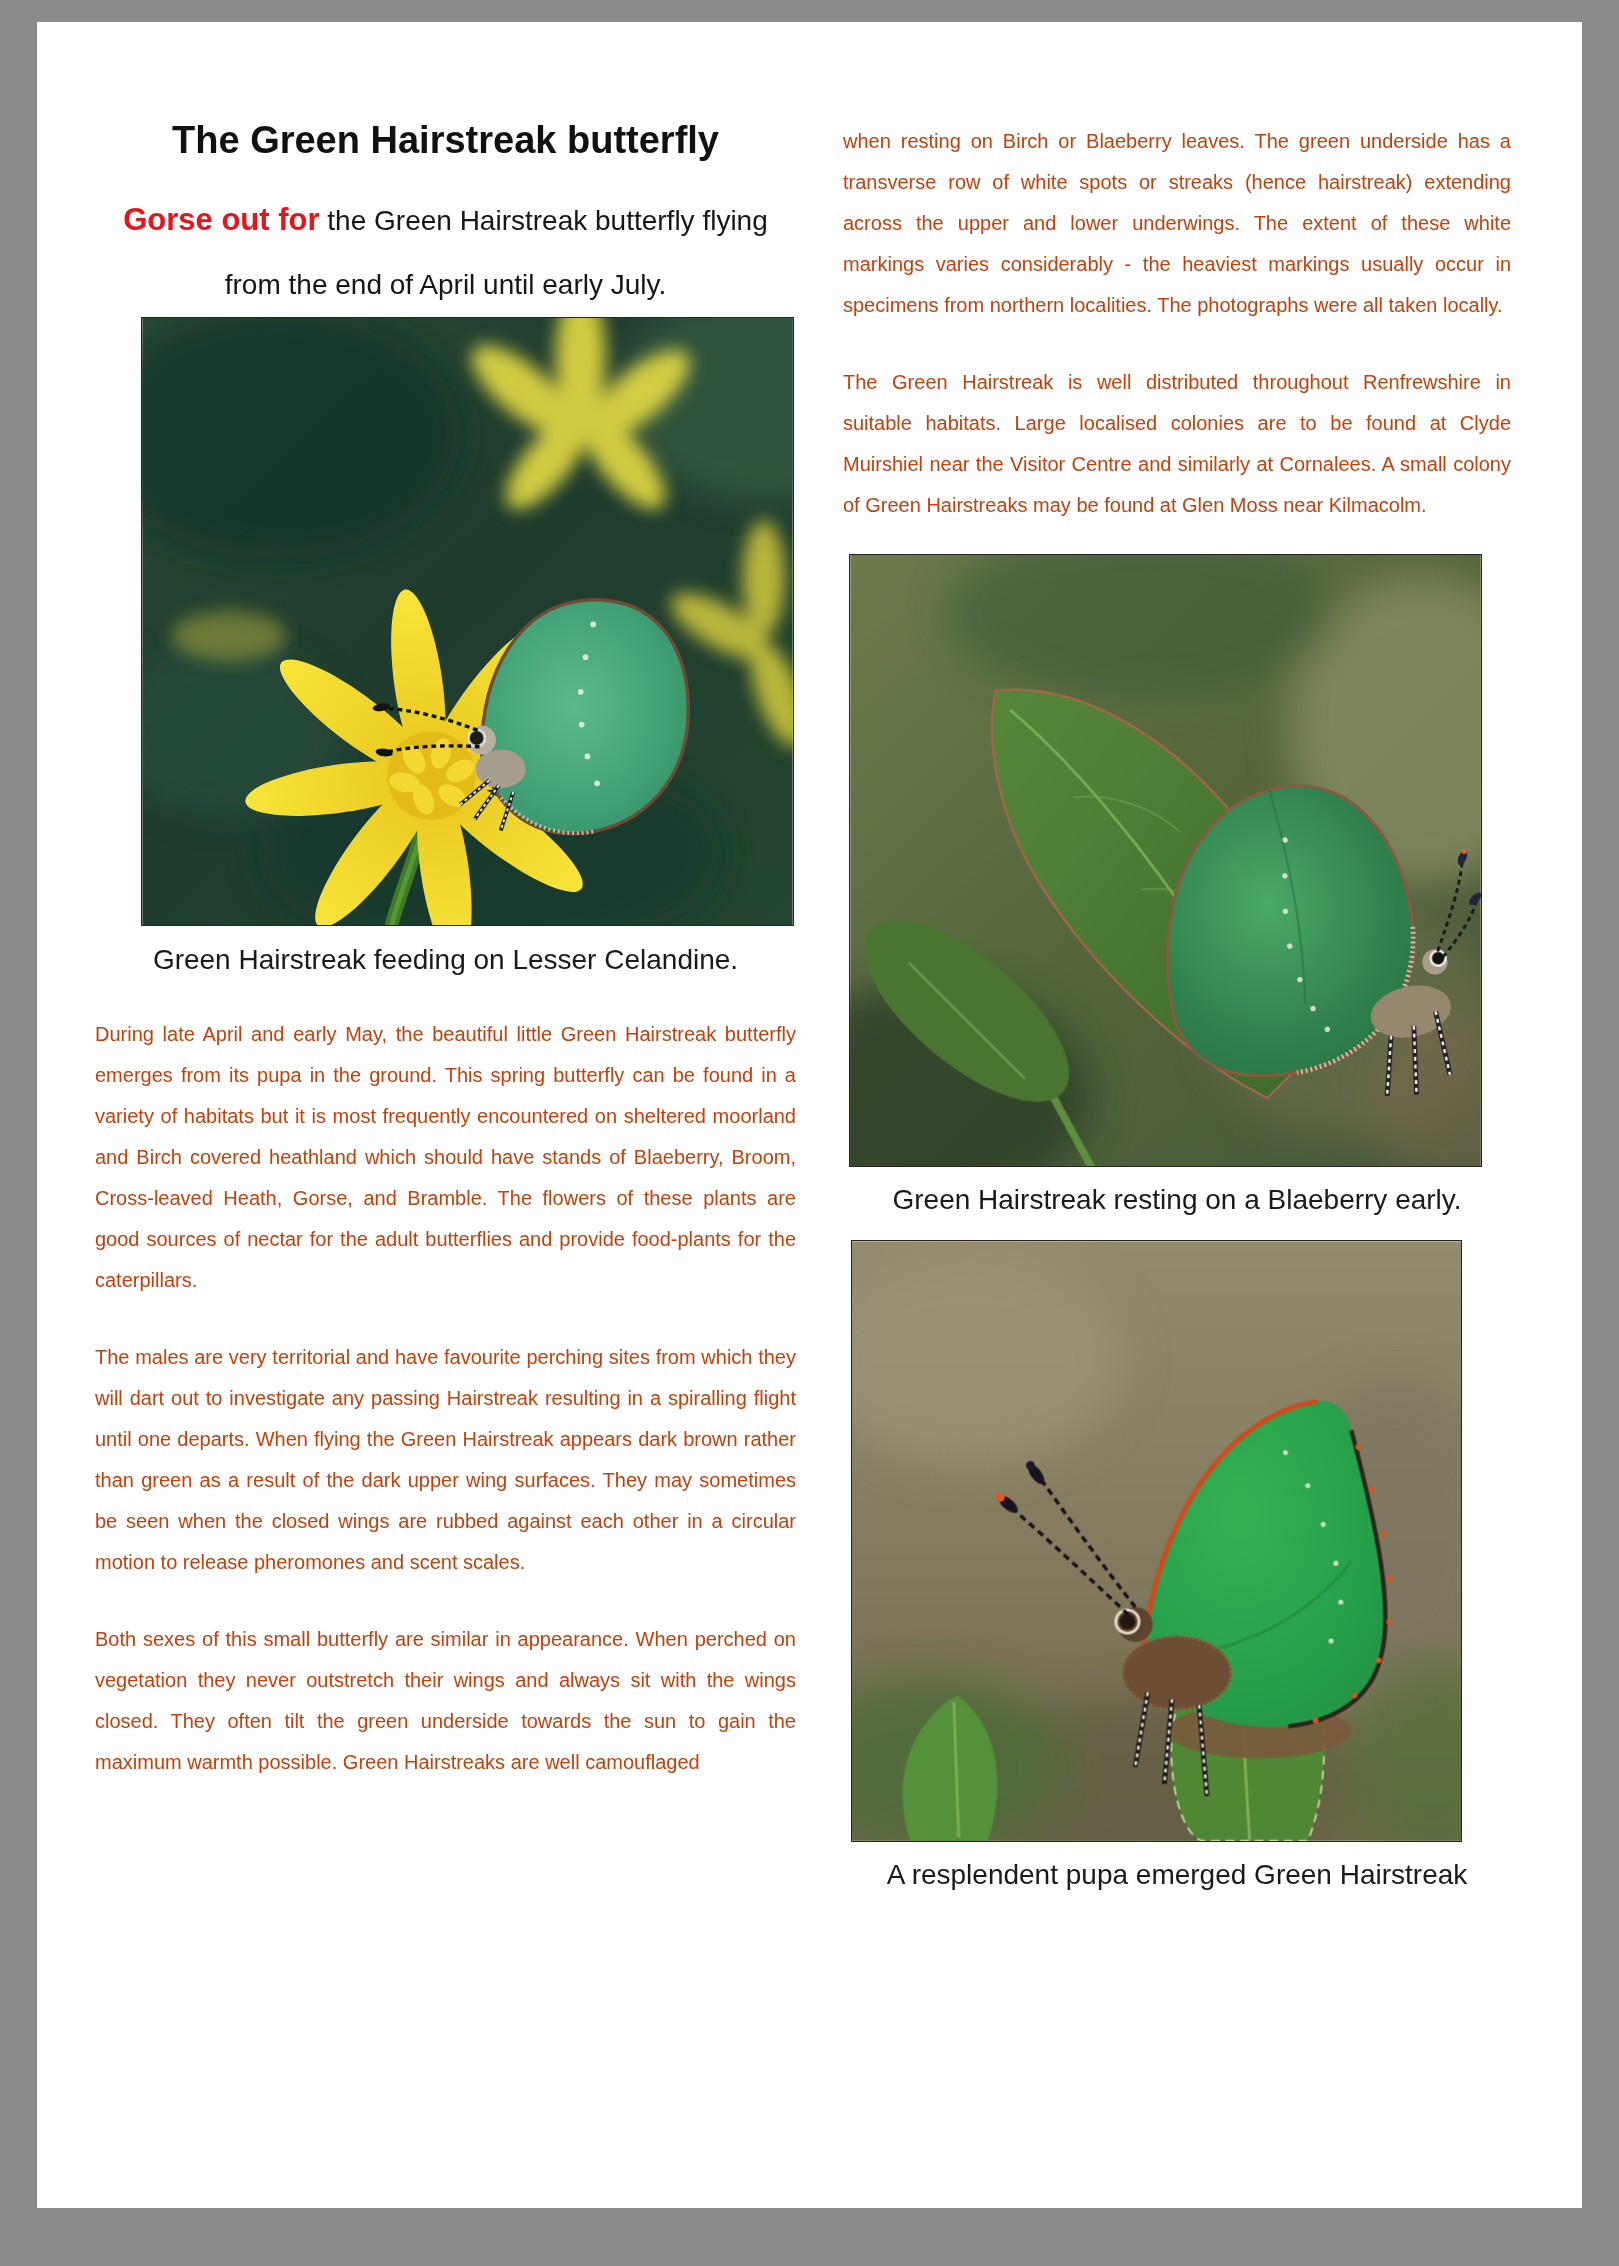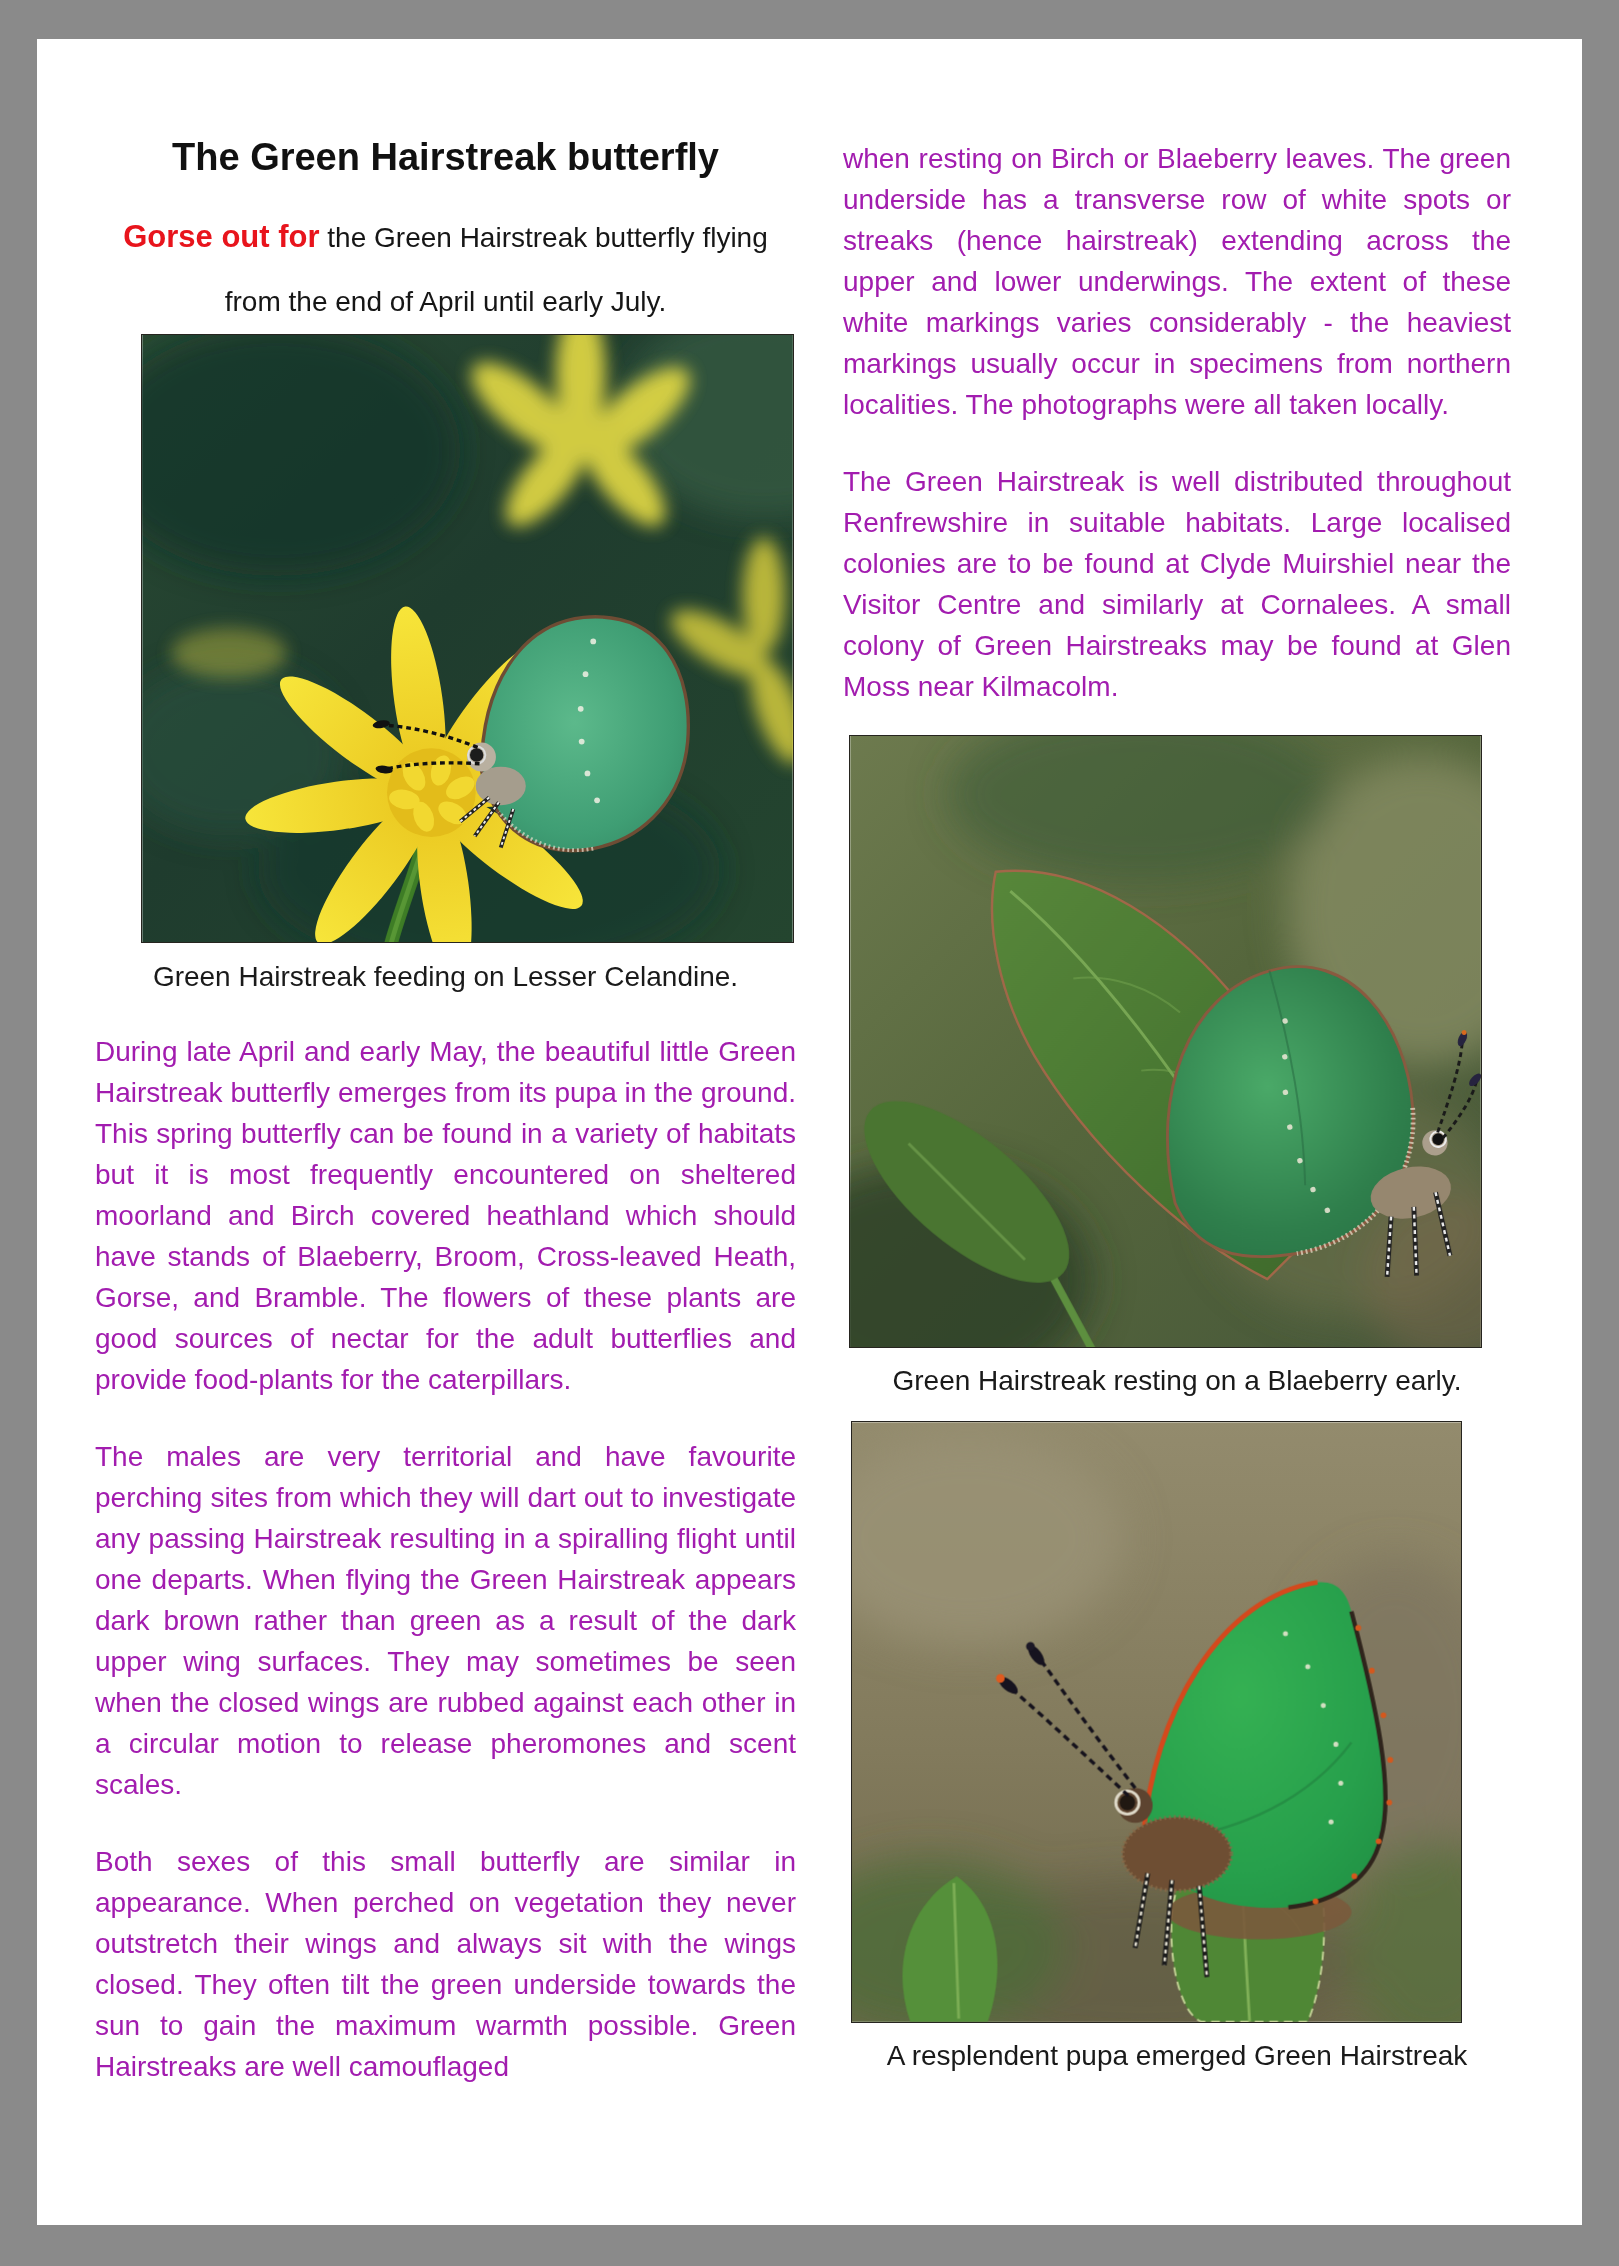--- a/index.html
+++ b/index.html
@@ -1,33 +1,33 @@
 <!DOCTYPE html>
 <html><head>
 <meta charset="utf-8">
 <style>
   html,body{margin:0;padding:0;background:#8a8a8a;}
   .frame{position:relative;width:1620px;height:2267px;background:#8a8a8a;font-family:"Liberation Sans",sans-serif;color:#161616;}
-  .page{position:absolute;left:37px;top:39px;width:1545px;height:2186px;background:#ffffff;box-sizing:border-box;
+  .page{position:absolute;left:37px;top:22px;width:1545px;height:2186px;background:#ffffff;box-sizing:border-box;
         padding:97px 0 0 58px;display:flex;gap:47px;}
   .col-left{width:701px;flex:0 0 701px;}
   .col-right{width:668px;flex:0 0 668px;}
   h1.title{margin:0;font-size:38px;font-weight:bold;text-align:center;line-height:43px;color:#111;}
   .lookout{margin:26px 0 0;text-align:center;font-size:28px;line-height:64px;color:#161616;}
   .lookout .lead{color:#e8141c;font-weight:bold;font-size:31px;}
   figure{margin:0;}
   .photo{box-sizing:content-box;border:1.9px solid #26241f;overflow:hidden;line-height:0;}
   .photo svg{width:100%;height:100%;}
   .photo1{width:651px;height:607px;margin-left:46px;margin-top:0;}
   .fig2{margin-top:28px;}
   .photo2{width:631px;height:611px;margin-left:5.8px;}
   .fig3{margin-top:21.3px;}
   .photo3{width:609px;height:600px;margin-left:7.8px;}
   figcaption{display:block;text-align:center;font-size:28px;line-height:37px;margin-top:14.6px;color:#1a1a1a;}
-  p.body{font-size:28px;line-height:41px;text-align:justify;margin:36px 0 0;color:#a21caf;}
+  p.body{font-size:20px;line-height:41px;text-align:justify;margin:36px 0 0;color:#c2410c;}
   .col-left p.body.first{}
   .col-right p.body.first{margin-top:1.9px;}
 </style>
 </head>
 <body>
 
 <div class="frame">
   <div class="page">
 
     <div class="col-left">

